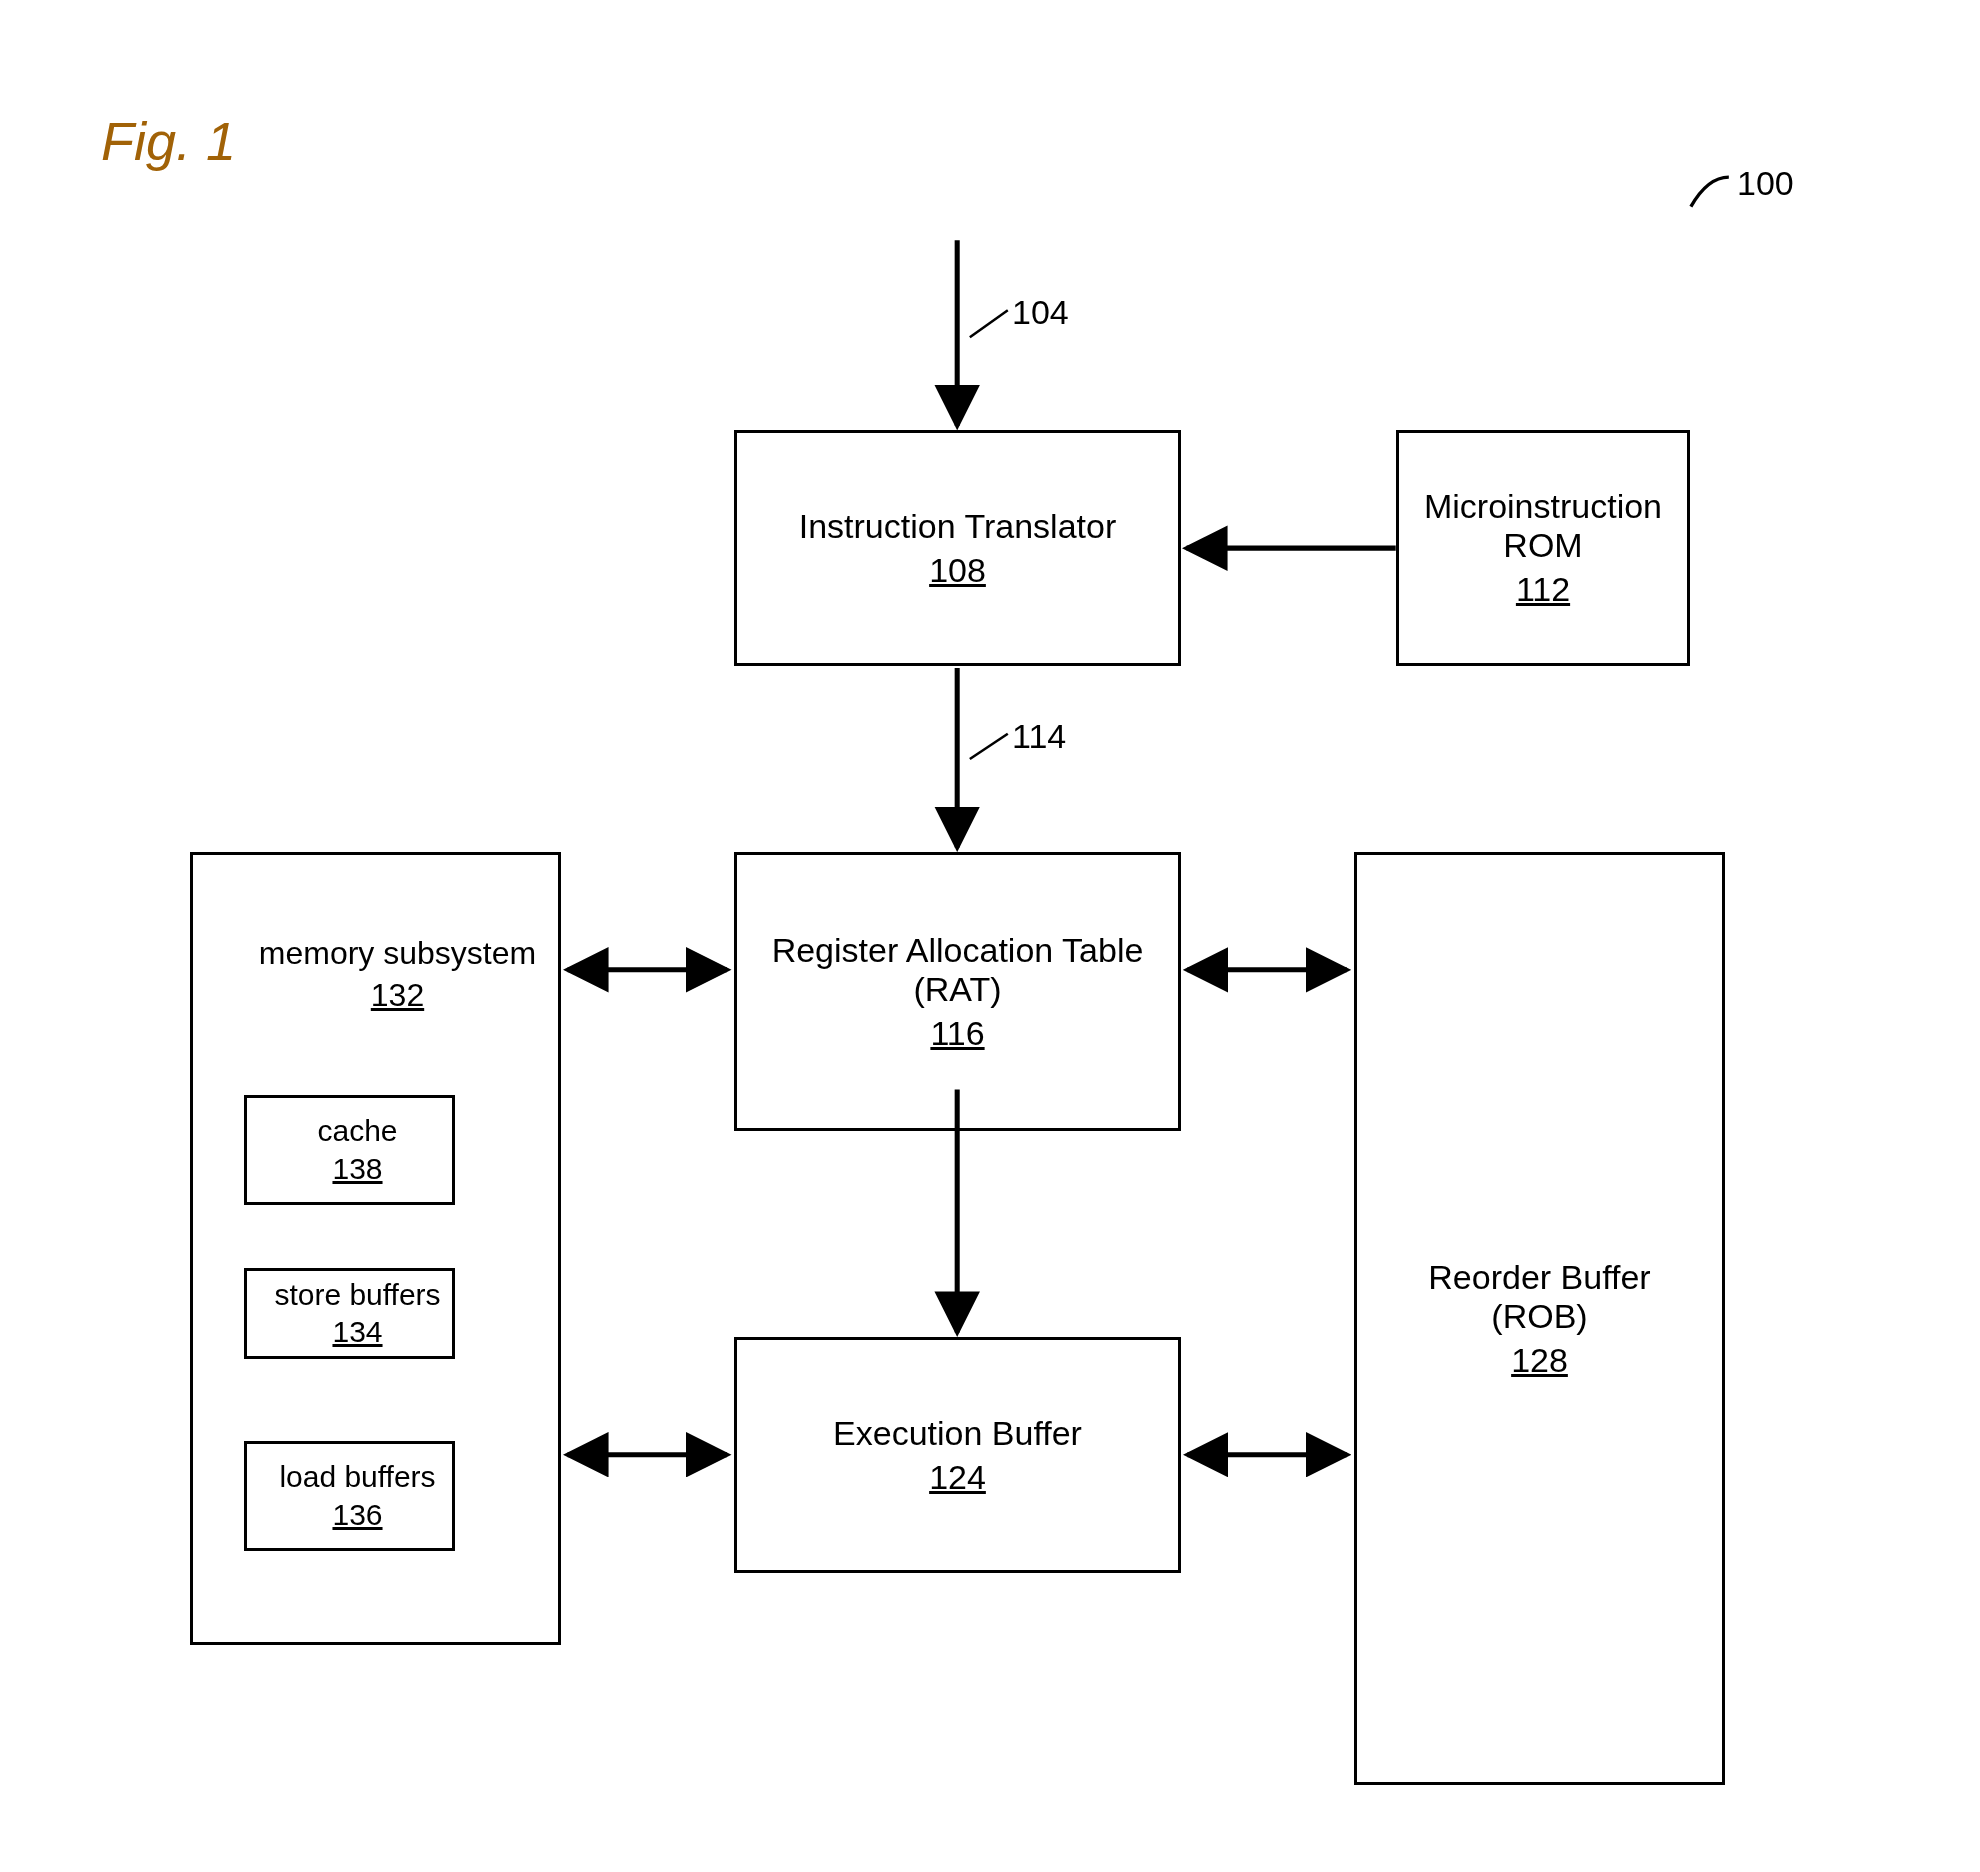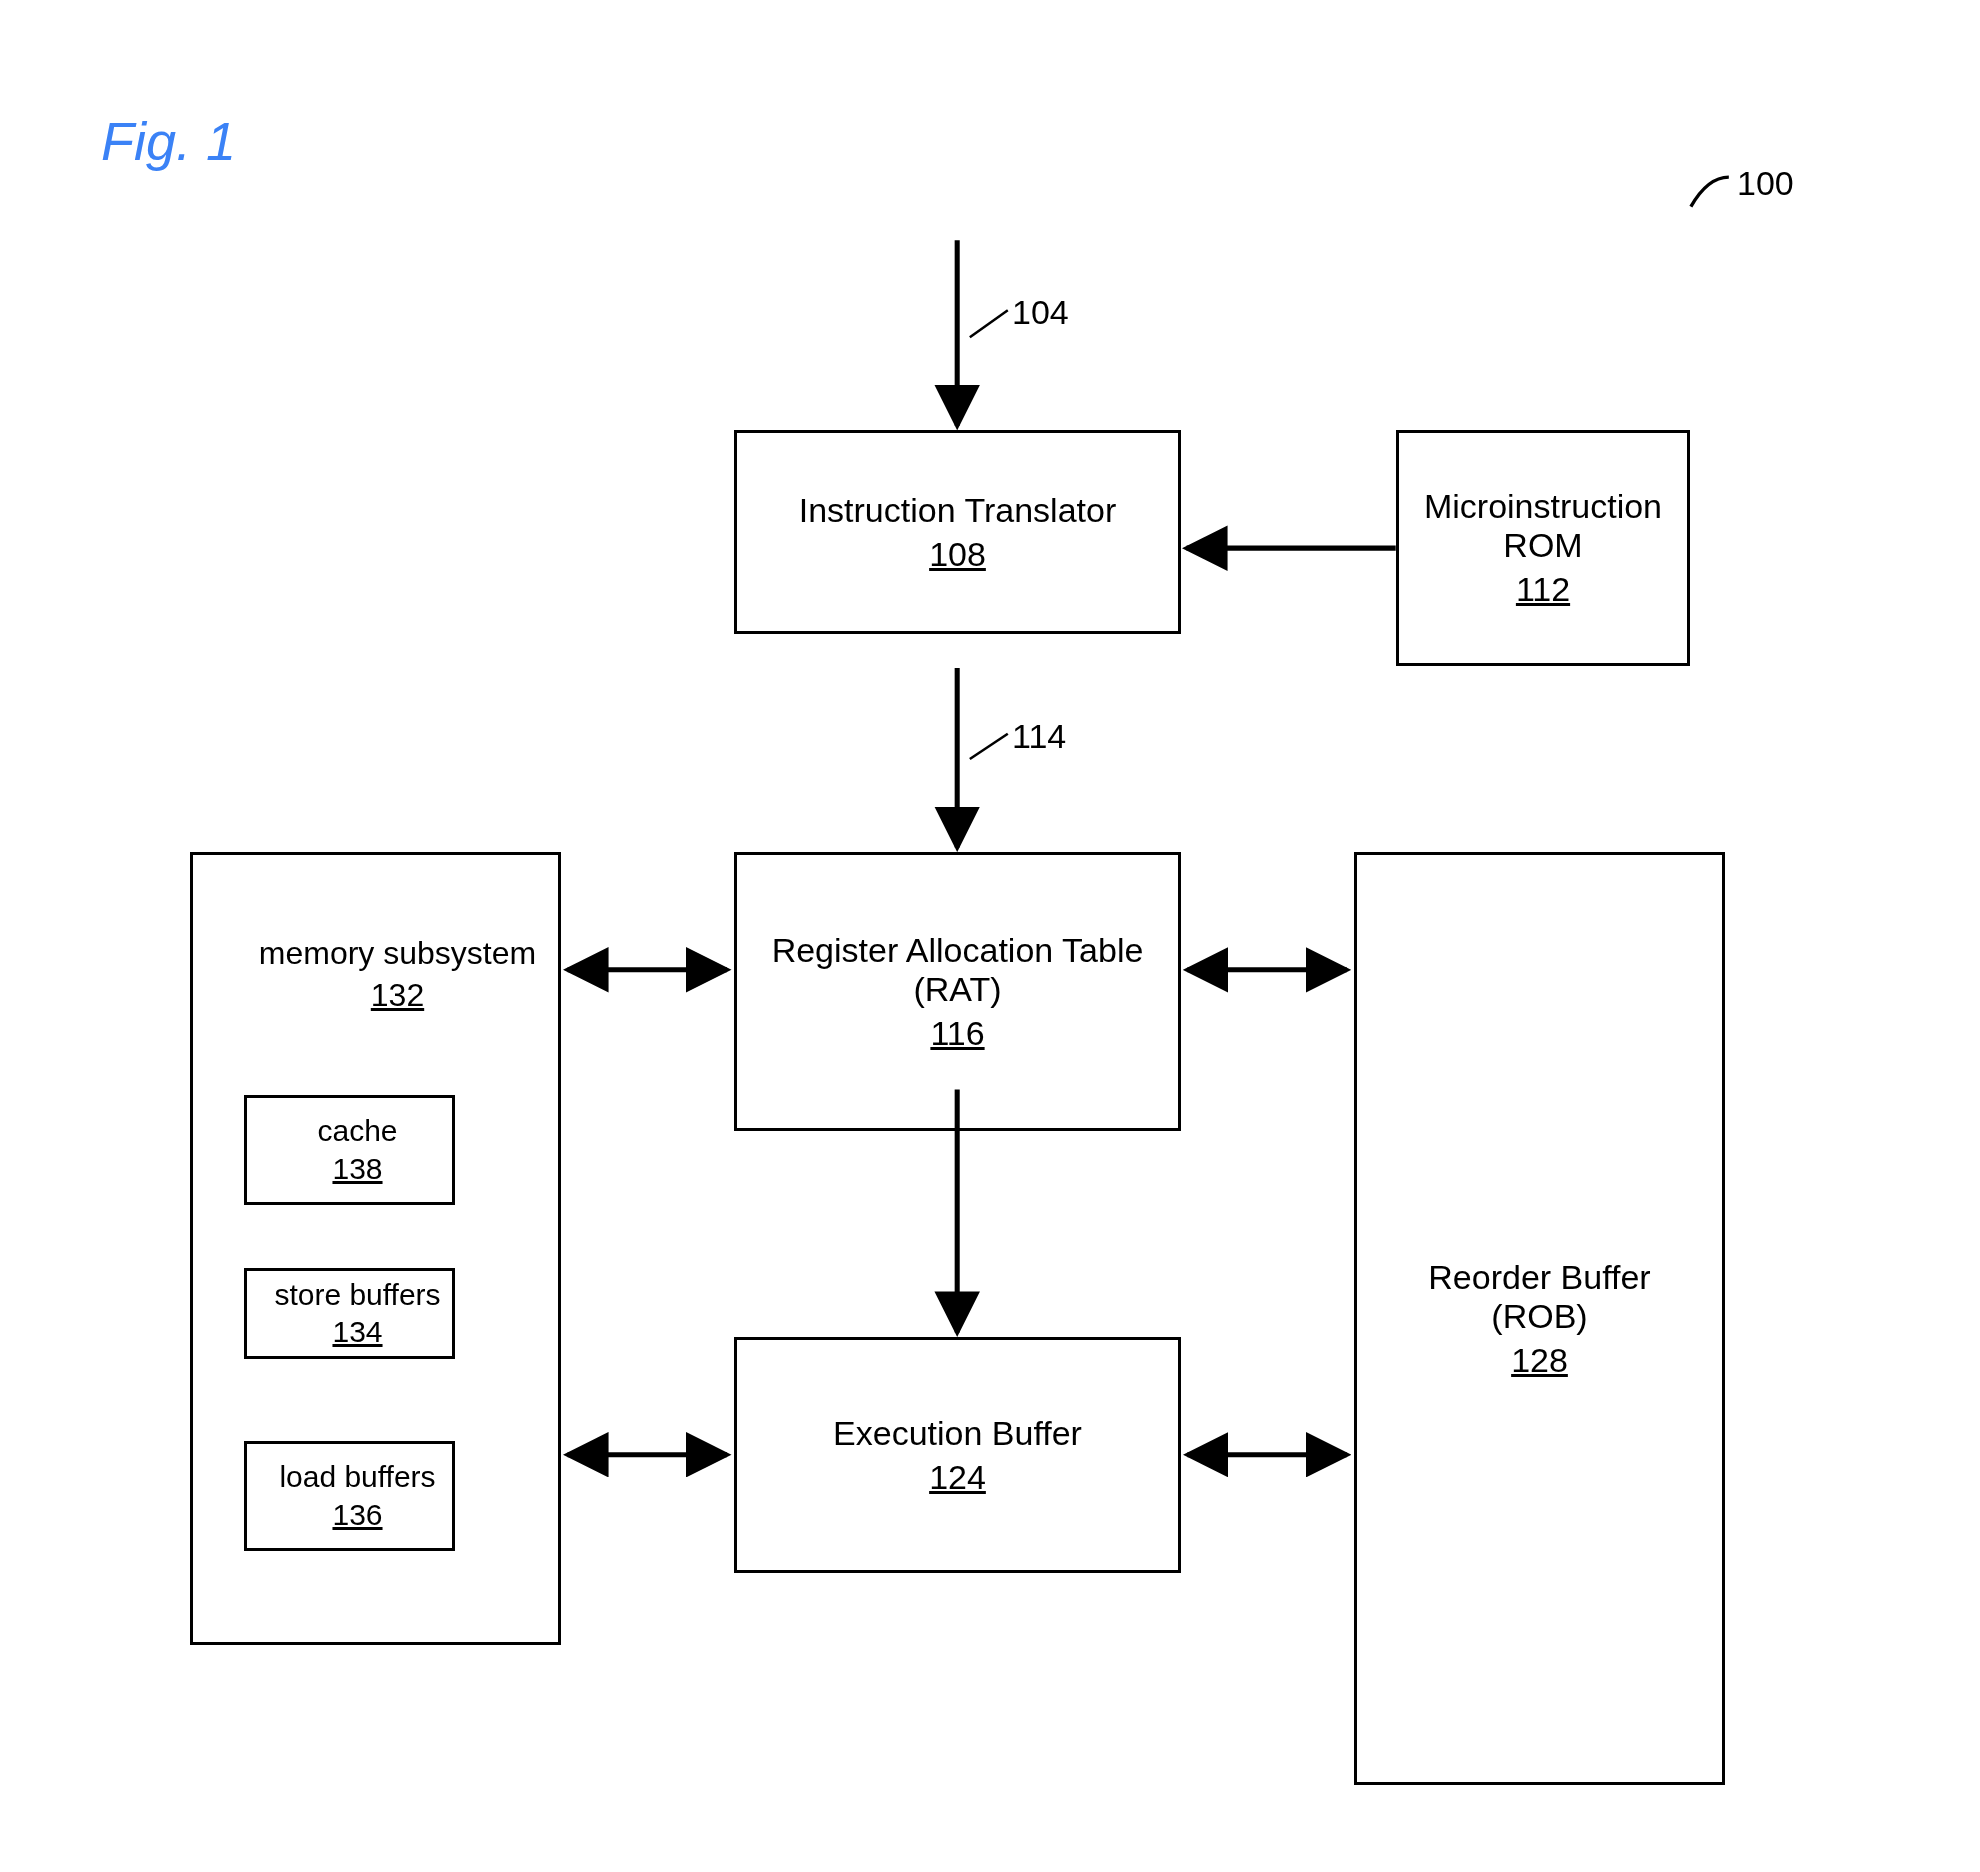--- a/index.html
+++ b/index.html
@@ -11,21 +11,21 @@
   .canvas {
     position: relative;
     width: 1981px;
     height: 1873px;
     background: #fff;
   }
   .fig-title {
     position: absolute;
     font-style: italic;
     font-size: 54px;
-    color: #3b82f6;
+    color: #a16207;
   }
   .ref-label {
     position: absolute;
     font-size: 34px;
     color: #000;
   }
   .box {
     position: absolute;
     border: 3.4px solid #000;
     box-sizing: border-box;
@@ -87,21 +87,21 @@
 <div class="canvas">
 
   <div class="fig-title" style="left:101px; top:110px;">Fig. 1</div>
 
   <div class="ref-label" style="left:1737px; top:164px;">100</div>
 
   <div class="ref-label" style="left:1012px; top:293px;">104</div>
 
   <div class="ref-label" style="left:1012px; top:717px;">114</div>
 
-  <div class="box" style="left:734px; top:430px; width:447px; height:204px;">
+  <div class="box" style="left:734px; top:430px; width:447px; height:236px;">
     <div>Instruction Translator</div>
     <div class="num">108</div>
   </div>
 
   <div class="box" style="left:1396px; top:430px; width:294px; height:236px;">
     <div>Microinstruction</div>
     <div>ROM</div>
     <div class="num">112</div>
   </div>
 

